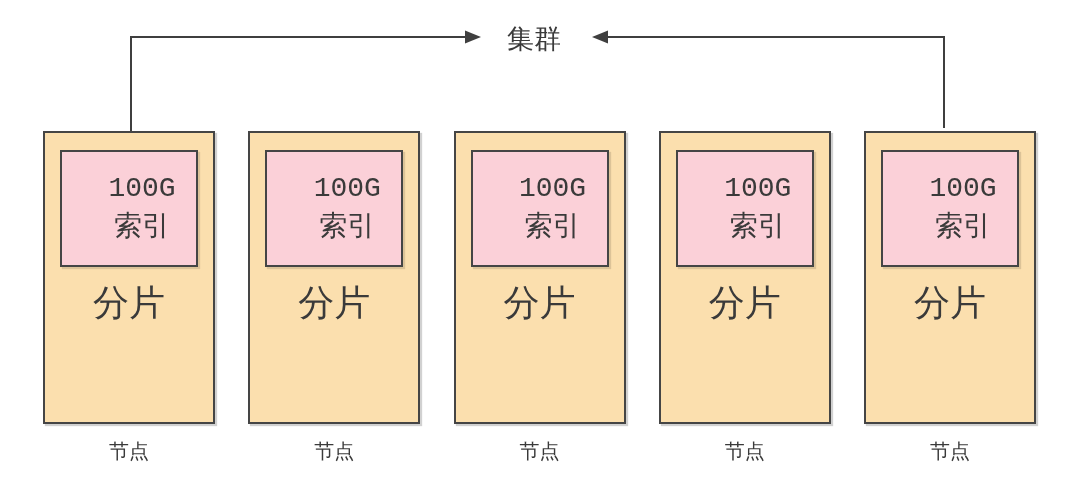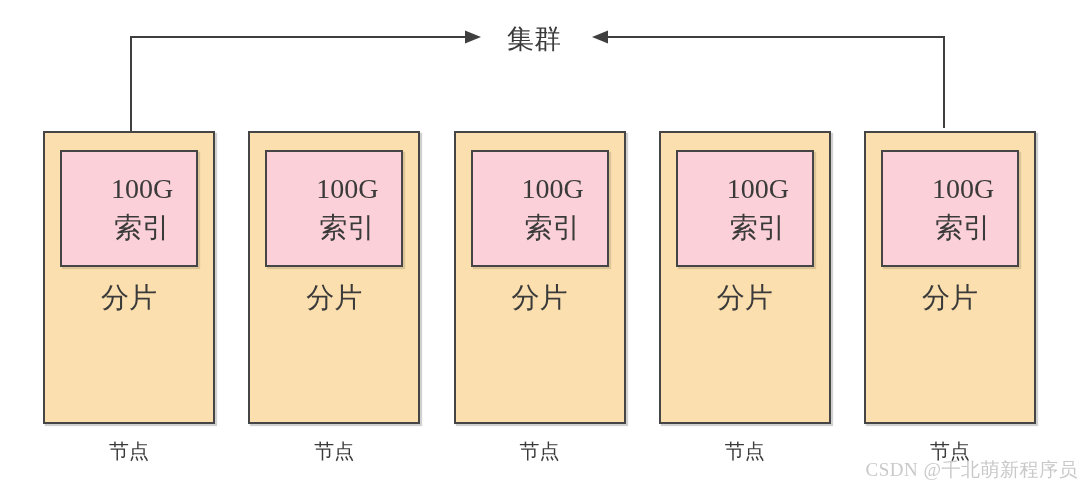--- a/index.html
+++ b/index.html
@@ -1,21 +1,21 @@
 <!DOCTYPE html>
 <html style="--background: #FFFFFF; --node-fill: #FBDFAE; --index-fill: #FBD0D8; --border: #454545; --connector: #3F3F3F; --text: #3A3A3A; --watermark: #C9C9C9;"><head>
 <meta charset="utf-8">
 <style>
   html, body { margin: 0; padding: 0; background: #fff; }
   .canvas {
     position: relative;
     width: 1080px;
     height: 487px;
     background: var(--background, #fff);
-    font-family: Liberation Serif, serif;
+    font-family: Liberation Mono, monospace;
     overflow: hidden;
   }
   .connectors {
     position: absolute;
     left: 0; top: 0;
     width: 1080px; height: 487px;
   }
   .connectors polyline {
     fill: none;
     stroke: var(--connector, #3f3f3f);
@@ -70,21 +70,21 @@
     align-items: center;
     font-size: 28px;
     line-height: 1.38;
     color: var(--text, #3a3a3a);
     text-align: center;
     padding-left: 26px;
   }
   .shard-label {
     margin-top: 12px;
     text-align: center;
-    font-size: 28px;
+    font-size: 36px;
     color: var(--text, #3a3a3a);
   }
   .node-label {
     margin-top: 14px;
     font-size: 20px;
     color: var(--text, #3a3a3a);
   }
   .watermark {
     position: absolute;
     right: 2px;
@@ -158,14 +158,13 @@
       <div class="index-box">
         <div>100G</div>
         <div>索引</div>
       </div>
       <div class="shard-label">分片</div>
     </div>
     <div class="node-label">节点</div>
   </div>
 </div>
 
-  <div class="watermark">CSDN @千北萌新程序员</div>
 </div>
 
 </body></html>

